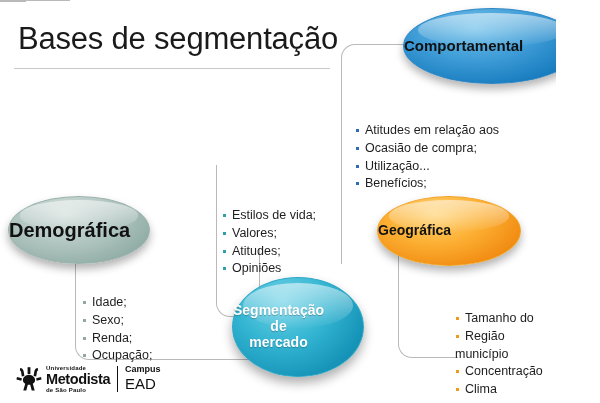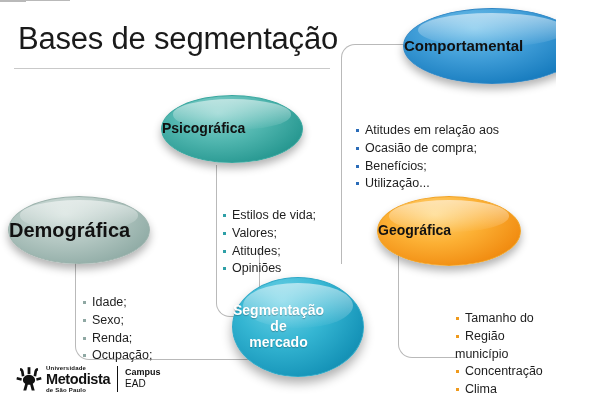--- a/index.html
+++ b/index.html
@@ -254,44 +254,41 @@
   #logo-line2 { font-size: 14.5px; font-weight: bold; letter-spacing: -0.4px; margin: 1px 0; }
   #logo-line3 { font-size: 6px; font-weight: bold; letter-spacing: .2px; }
   #logo-divider {
     width: 1px;
     align-self: stretch;
     background: #111111;
     margin: 3px 7px 3px 7px;
   }
   #logo-campus { line-height: 1.25; color: #111111; }
   #logo-campus-1 { font-size: 9px; font-weight: bold; text-align: right; }
-  #logo-campus-2 { font-size: 10px; font-weight: normal; }
+  #logo-campus-2 { font-size: 15px; font-weight: normal; }
 </style>
 </head>
 <body>
 
 <div id="slide">
 
   <div id="title">Bases de segmentação</div>
   <div id="title-rule"></div>
 
   <div class="bracket" id="bracket-comportamental"></div>
   <div class="bracket" id="bracket-demografica"></div>
   <div class="bracket" id="bracket-psicografica"></div>
   <div class="bracket" id="bracket-geografica"></div>
   <div id="bracket-geo-stub"></div>
   <div id="bracket-comp-stub"></div>
 
   <div class="ellipse" id="ellipse-comportamental">
     <span class="lbl">Comportamental</span>
   </div>
 
-  <div class="ellipse" id="ellipse-psicografica">
-    <span class="lbl">Psicográfica</span>
-  </div>
 
   <div class="ellipse" id="ellipse-demografica">
     <span class="lbl">Demográfica</span>
   </div>
 
   <div class="ellipse" id="ellipse-geografica">
     <span class="lbl">Geográfica</span>
   </div>
 
   <div class="ellipse" id="ellipse-segmentacao">
@@ -299,22 +296,22 @@
       <span>Segmentação</span><br>
       <span>de</span><br>
       <span>mercado</span>
     </span>
   </div>
 
   <div class="bullets" id="bullets-comportamental">
     <ul>
       <li>Atitudes em relação aos</li>
       <li>Ocasião de compra;</li>
+      <li>Utilização...</li>
       <li>Benefícios;</li>
-      <li>Utilização...</li>
     </ul>
   </div>
 
   <div class="bullets" id="bullets-psicografica">
     <ul>
       <li>Estilos de vida;</li>
       <li>Valores;</li>
       <li>Atitudes;</li>
       <li>Opiniões</li>
     </ul>

